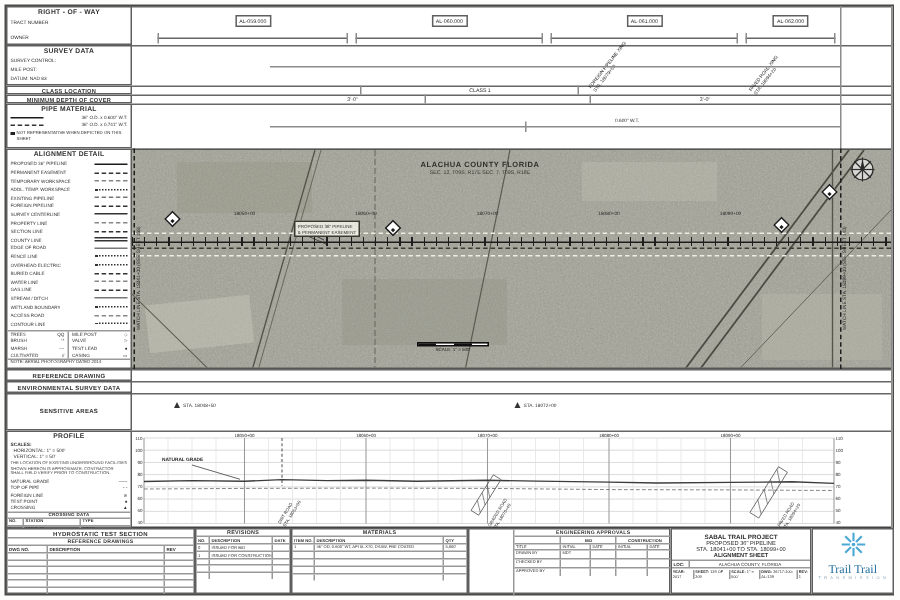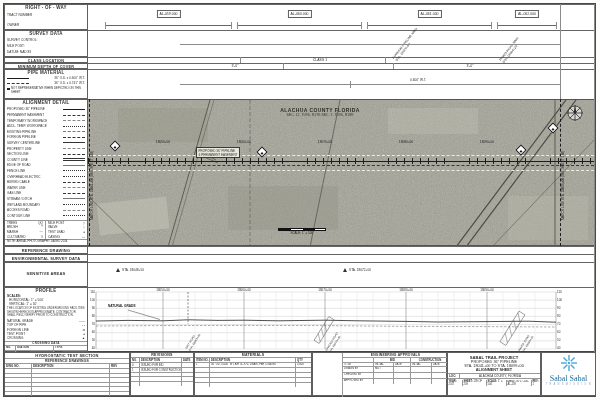--- a/index.html
+++ b/index.html
@@ -688,16 +688,16 @@
         <g stroke="#4aa7d6" stroke-width="1.4">
           <line x1="8" y1="0" x2="8" y2="16"></line>
             <line x1="0" y1="8" x2="16" y2="8"></line>
           <line x1="2.5" y1="2.5" x2="13.5" y2="13.5"></line>
             <line x1="13.5" y1="2.5" x2="2.5" y2="13.5"></line>
         </g>
         <circle cx="8" cy="8" r="2.4" fill="#fff"></circle>
           <circle cx="8" cy="8" r="1.2" fill="#4aa7d6"></circle>
       </svg>
     </div>
-    <div style="font-family:'Liberation Serif',serif;font-size:8px;color:#1f6c9e;line-height:1">Sabal Sabal</div>
+    <div style="font-family:'Liberation Serif',serif;font-size:8px;color:#1f6c9e;line-height:1">Trail Trail</div>
     <div style="font-size:2.6px;letter-spacing:.8px;color:#8ba4b6">T R A N S M I S S I O N</div>
   </div>
 </div>
 
 </body></html>

